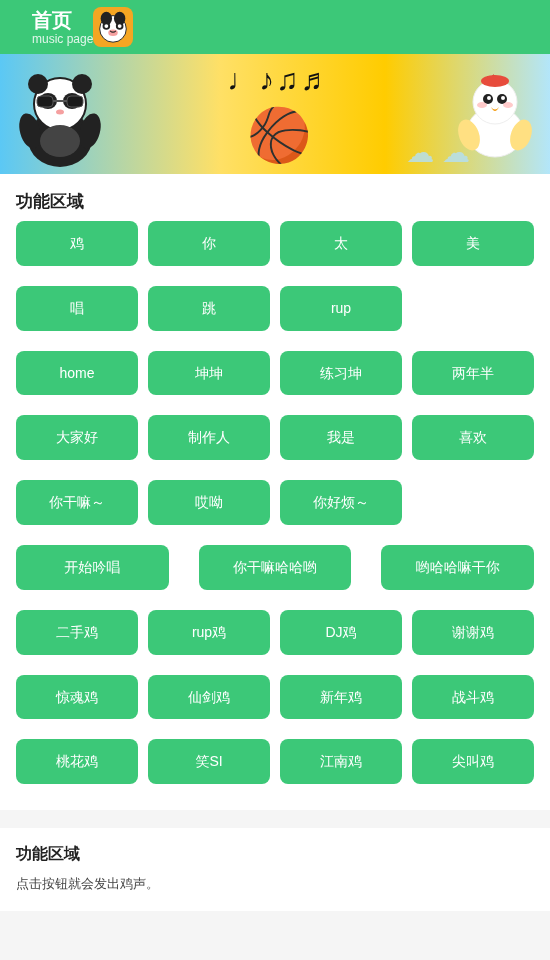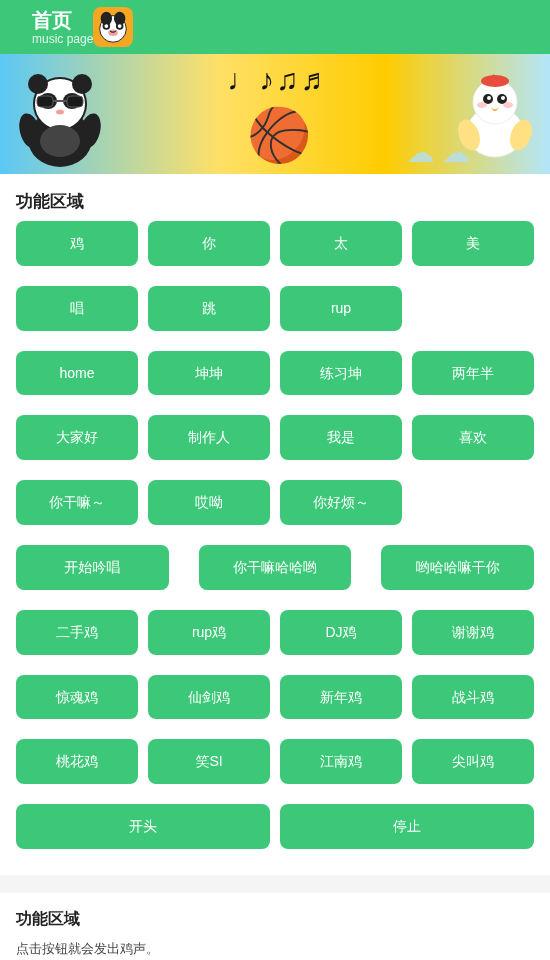--- a/index.html
+++ b/index.html
@@ -317,24 +317,20 @@
       <button class="func-btn">战斗鸡</button>
     </div>
 
     <div class="btn-grid">
       <button class="func-btn">桃花鸡</button>
       <button class="func-btn">笑SI</button>
       <button class="func-btn">江南鸡</button>
       <button class="func-btn">尖叫鸡</button>
     </div>
 
-    <div class="btn-grid col2">
-      <button class="func-btn">开头</button>
-      <button class="func-btn">停止</button>
-    </div>
 
   </div>
 </div>
 
 <div class="help-section">
   <div class="help-title">功能区域</div>
   <div class="help-text">点击按钮就会发出鸡声。</div>
 
 </div>
 

